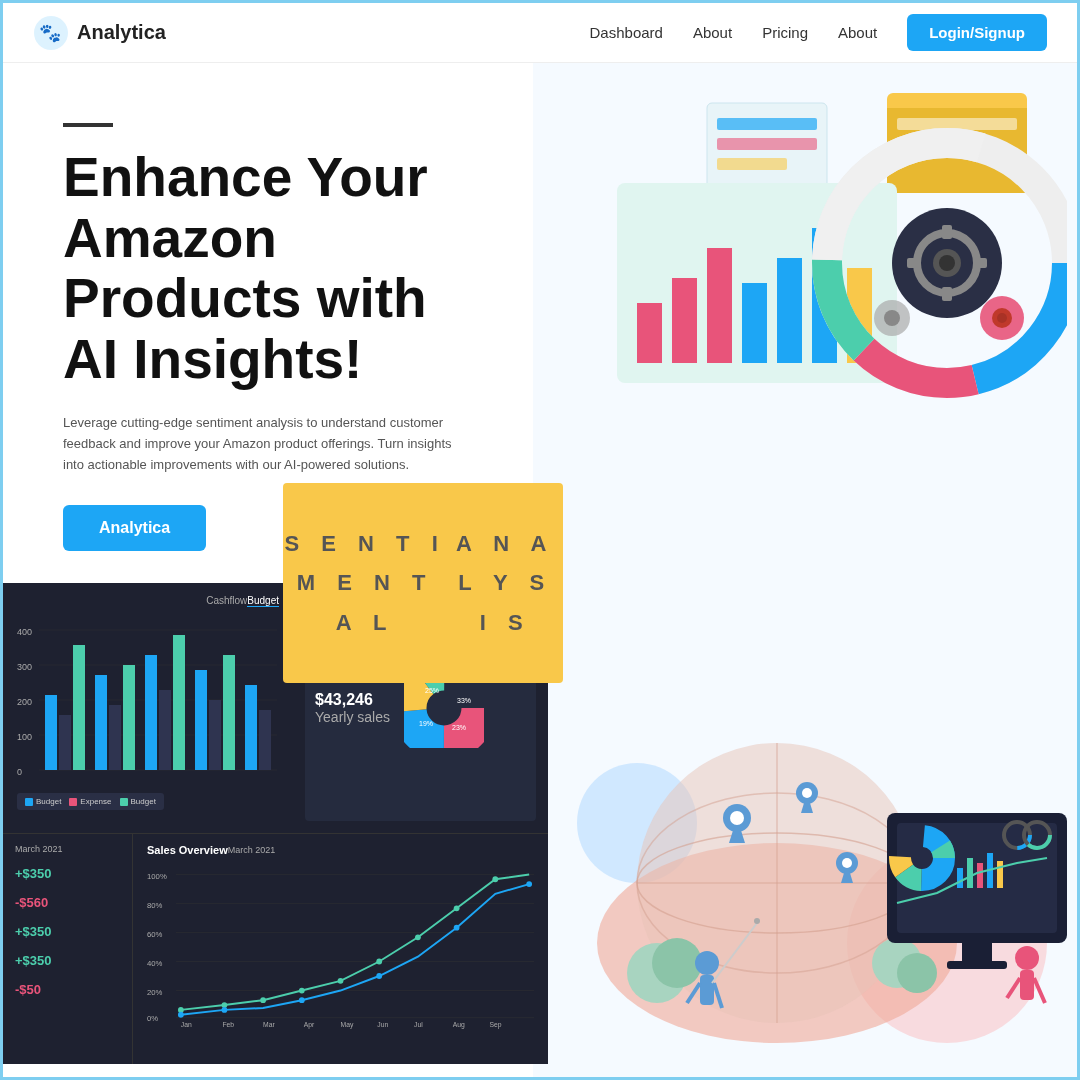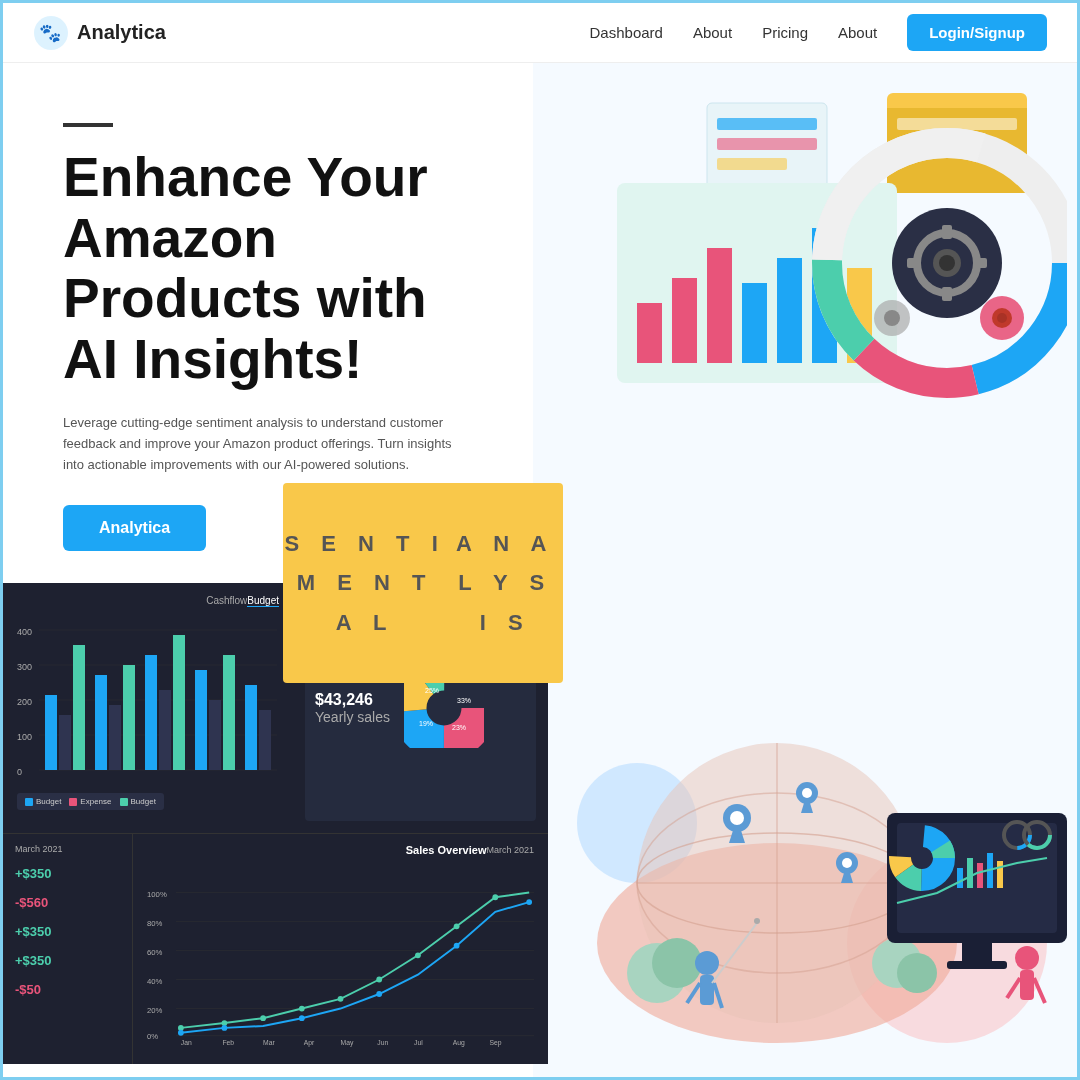--- a/index.html
+++ b/index.html
@@ -268,23 +268,23 @@
 
     
     .panel-sales-overview {
       background: #1e2130;
       flex: 1;
       height: 230px;
       padding: 10px 14px;
     }
     .overview-header {
       display: flex;
-      justify-content: flex-end;
-      align-items: center;
-      margin-bottom: 24px;
+      justify-content: flex-start;
+      align-items: center;
+      margin-bottom: 6px;
     }
     .overview-title {
       font-size: 11px;
       color: #fff;
       font-weight: 600;
     }
     .overview-date {
       font-size: 9px;
       color: #aaa;
     }

